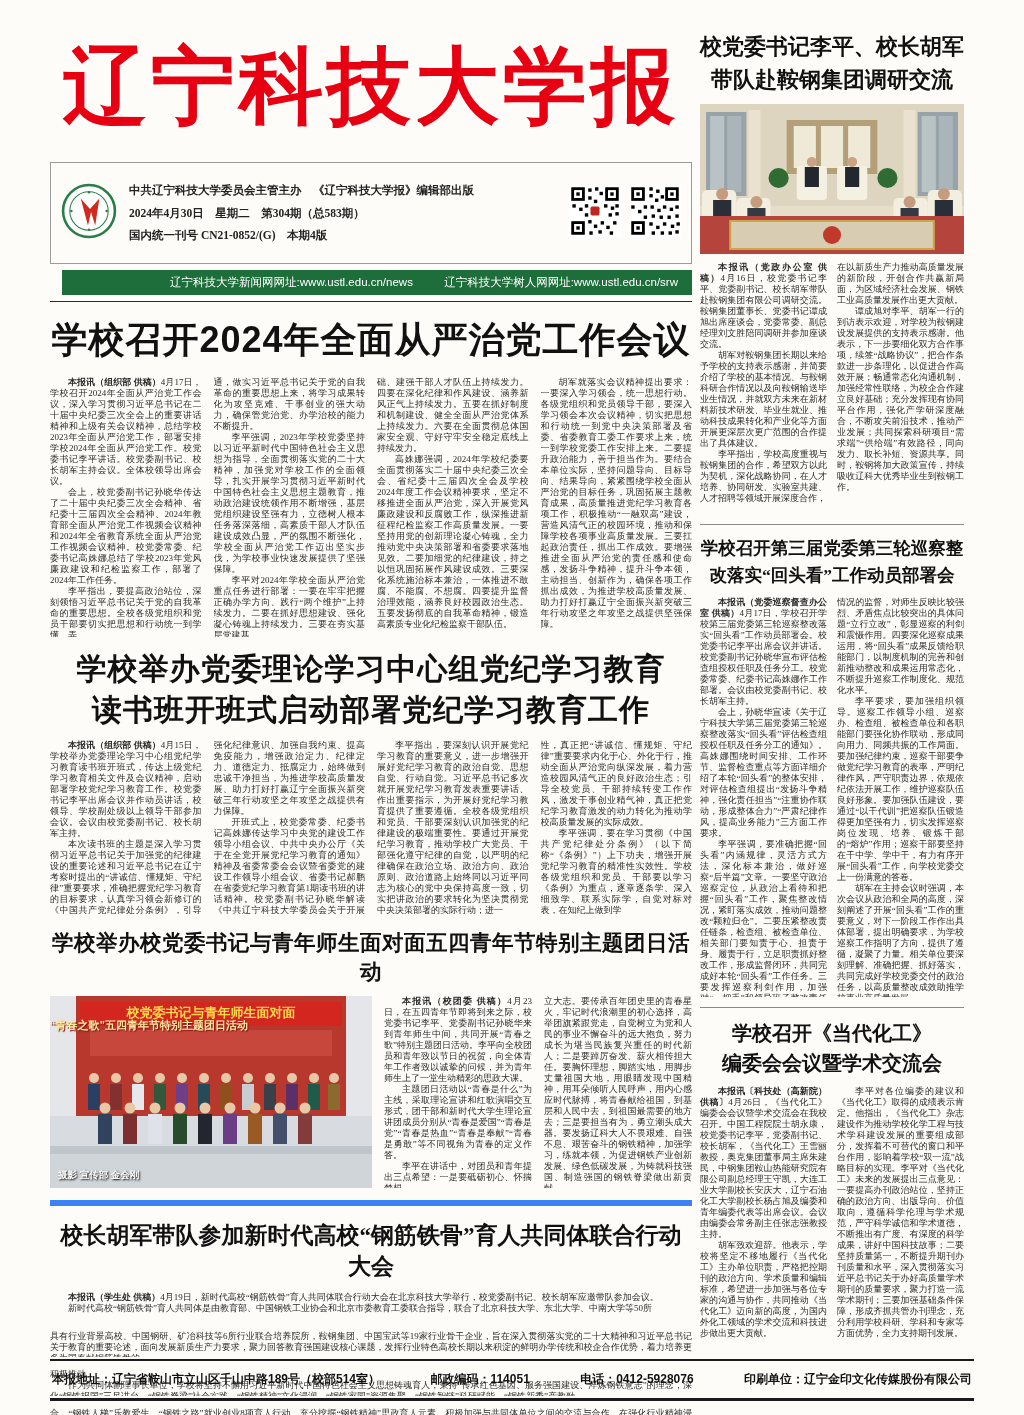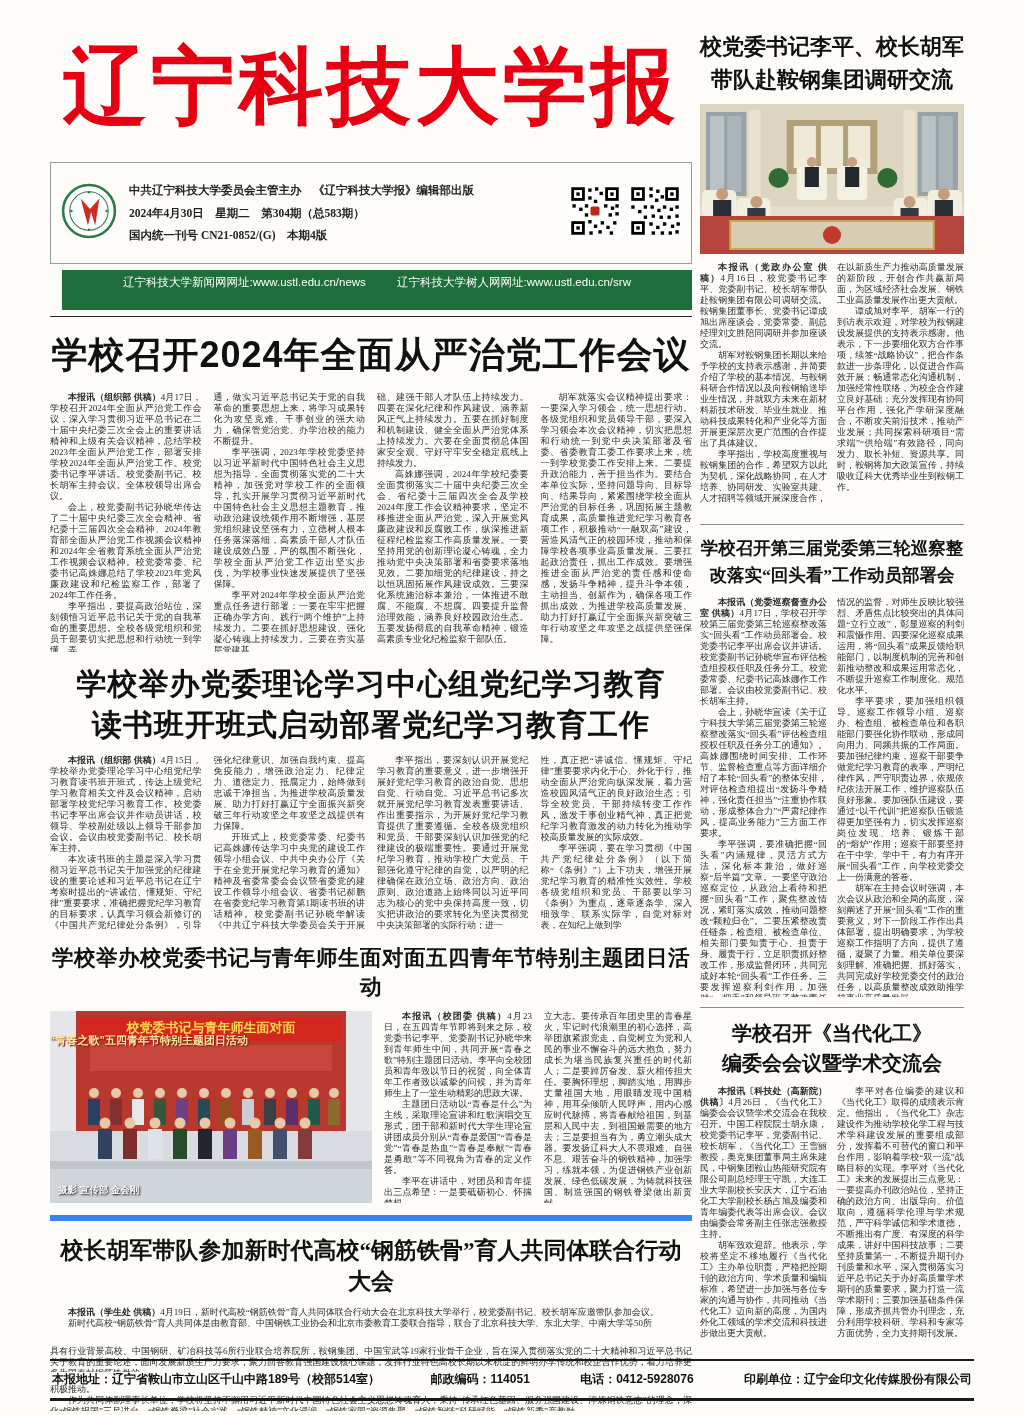--- a/index.html
+++ b/index.html
@@ -9,21 +9,21 @@
   .left{width:642px;flex:0 0 642px;}
   .right{width:264px;flex:0 0 264px;}
 
   
   .mast-title{font-family:"Liberation Serif",serif;font-weight:900;color:#e60012;
               font-size:84px;line-height:1.45;text-align:center;letter-spacing:4px;height:128px;overflow:hidden;}
   .mast-info{border:1px solid #9a9a9a;display:flex;align-items:center;gap:12px;padding:17px 10px;margin-top:8px;height:66px;box-sizing:content-box;}
   .info-lines{flex:1;font-size:11.5px;font-weight:700;line-height:1.95;color:#222;}
   .qrs{display:flex;gap:8px;}
   .green-bar{margin-top:6px;background:#1e6e3c;color:#fff;font-family:"Liberation Sans",sans-serif;
-             font-size:11.5px;height:40px;line-height:25px;text-align:center;margin-left:12px;}
+             font-size:11.5px;height:25px;line-height:25px;text-align:right;margin-left:12px;}
   .green-bar span{margin:0 14px;}
   .mast-rule{border:none;border-top:1.5px solid #2b2b2b;margin:6px 0 0 0;}
 
   
   .art h1{font-family:"Liberation Sans",sans-serif;font-weight:900;font-size:36px;letter-spacing:1px;
           text-align:center;margin:14px 0 12px 0;color:#111;}
   .h-serif{font-family:"Liberation Serif",serif;font-weight:900;text-align:center;color:#111;margin:0;}
   .cols{display:flex;gap:12px;overflow:hidden;}
   .col{flex:1;overflow:hidden;}
   .art p{margin:0;font-size:9px;line-height:11px;text-align:justify;text-indent:2em;color:#2a2a2a;}

